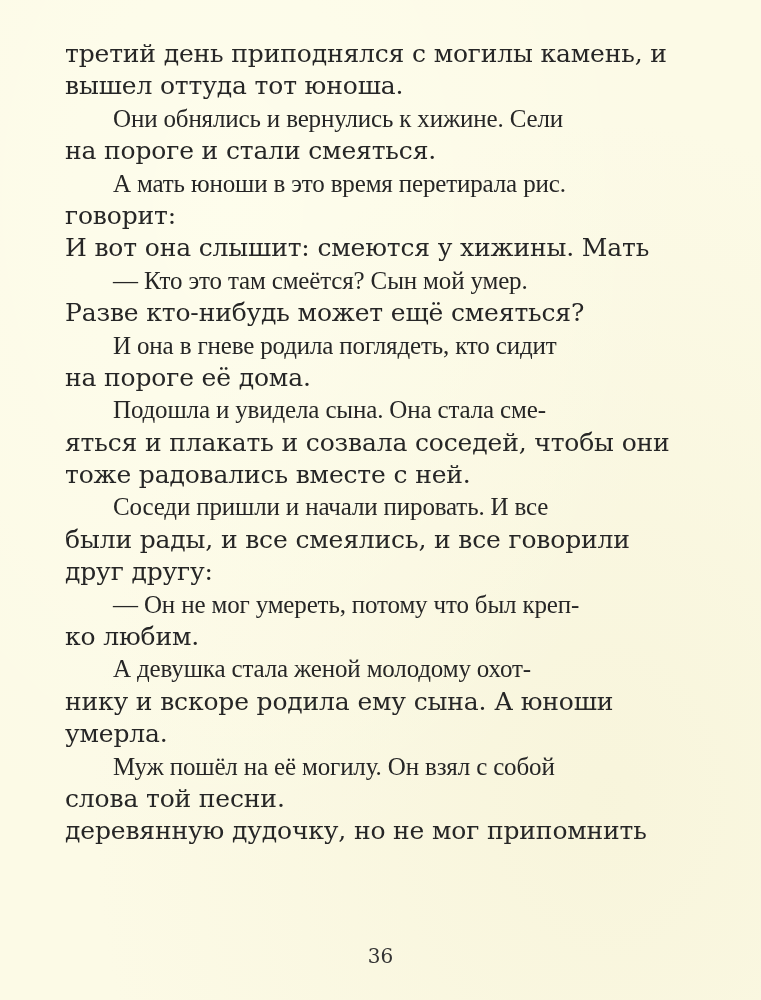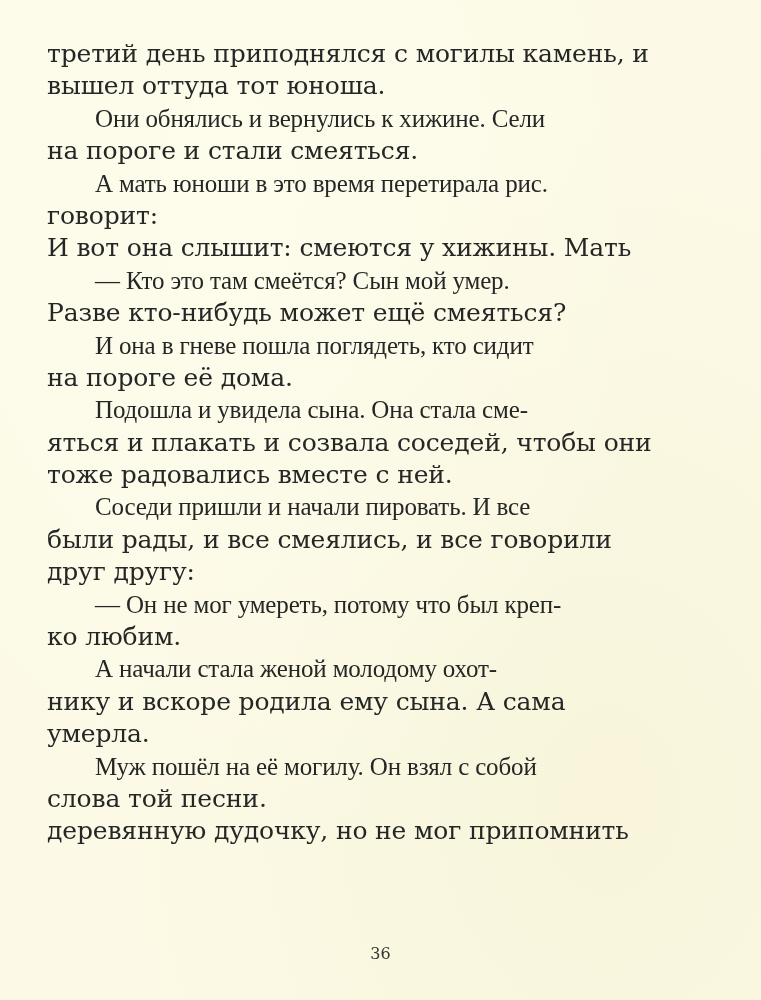--- a/index.html
+++ b/index.html
@@ -18,21 +18,21 @@
     .page-bg {
       position: absolute;
       inset: 0;
       background:
         radial-gradient(ellipse at 30% 20%, rgba(255,255,240,0.6), rgba(255,255,240,0) 60%),
         radial-gradient(ellipse at 80% 80%, rgba(240,235,200,0.35), rgba(240,235,200,0) 60%),
         #fcfae6;
     }
     .text-column {
       position: absolute;
-      left: 47px;
+      left: 65px;
       top: 38px;
       width: 671px;
     }
     .line {
       display: block;
       height: 32.4px;
       line-height: 32.4px;
       font-size: 25px;
       white-space: nowrap;
       text-align: justify;
@@ -46,21 +46,21 @@
     .line.indent {
       padding-left: 48px;
       font-family: Liberation Serif, serif;
     }
     .page-number {
       position: absolute;
       left: 0;
       width: 761px;
       top: 944px;
       text-align: center;
-      font-size: 16px;
+      font-size: 20px;
       color: #333;
     }
   </style>
 </head>
 <body>
 
 <div class="page-bg"></div>
 
 <div class="text-column">
 
@@ -79,21 +79,21 @@
     <span class="line last">говорит:</span>
     <span class="line" style="word-spacing: 0px; text-align-last: left;">И вот она слышит: смеются у хижины. Мать</span>
   </div>
 
   <div>
     <span class="line indent" style="word-spacing: 0px; text-align-last: left;">— Кто это там смеётся? Сын мой умер.</span>
     <span class="line last">Разве кто-нибудь может ещё смеяться?</span>
   </div>
 
   <div>
-    <span class="line indent" style="word-spacing: 0px; text-align-last: left;">И она в гневе пошла поглядеть, кто сидит</span>
+    <span class="line indent" style="word-spacing: 0px; text-align-last: left;">И она в гневе родила поглядеть, кто сидит</span>
     <span class="line last">на пороге её дома.</span>
   </div>
 
   <div>
     <span class="line indent" style="word-spacing: 0px; text-align-last: left;">Подошла и увидела сына. Она стала сме-</span>
     <span class="line" style="word-spacing: 0px; text-align-last: left;">яться и плакать и созвала соседей, чтобы они</span>
     <span class="line last">тоже радовались вместе с ней.</span>
   </div>
 
   <div>
@@ -101,22 +101,22 @@
     <span class="line" style="word-spacing: 0px; text-align-last: left;">были рады, и все смеялись, и все говорили</span>
     <span class="line last">друг другу:</span>
   </div>
 
   <div>
     <span class="line indent" style="word-spacing: 0px; text-align-last: left;">— Он не мог умереть, потому что был креп-</span>
     <span class="line last">ко любим.</span>
   </div>
 
   <div>
-    <span class="line indent" style="word-spacing: 0px; text-align-last: left;">А начали стала женой молодому охот-</span>
-    <span class="line" style="word-spacing: 0px; text-align-last: left;">нику и вскоре родила ему сына. А сама</span>
+    <span class="line indent" style="word-spacing: 0px; text-align-last: left;">А девушка стала женой молодому охот-</span>
+    <span class="line" style="word-spacing: 0px; text-align-last: left;">нику и вскоре родила ему сына. А юноши</span>
     <span class="line last">умерла.</span>
   </div>
 
   <div>
     <span class="line indent" style="word-spacing: 0px; text-align-last: left;">Муж пошёл на её могилу. Он взял с собой</span>
     <span class="line last">слова той песни.</span>
     <span class="line" style="word-spacing: 0px; text-align-last: left;">деревянную дудочку, но не мог припомнить</span>
   </div>
 </div>
 

